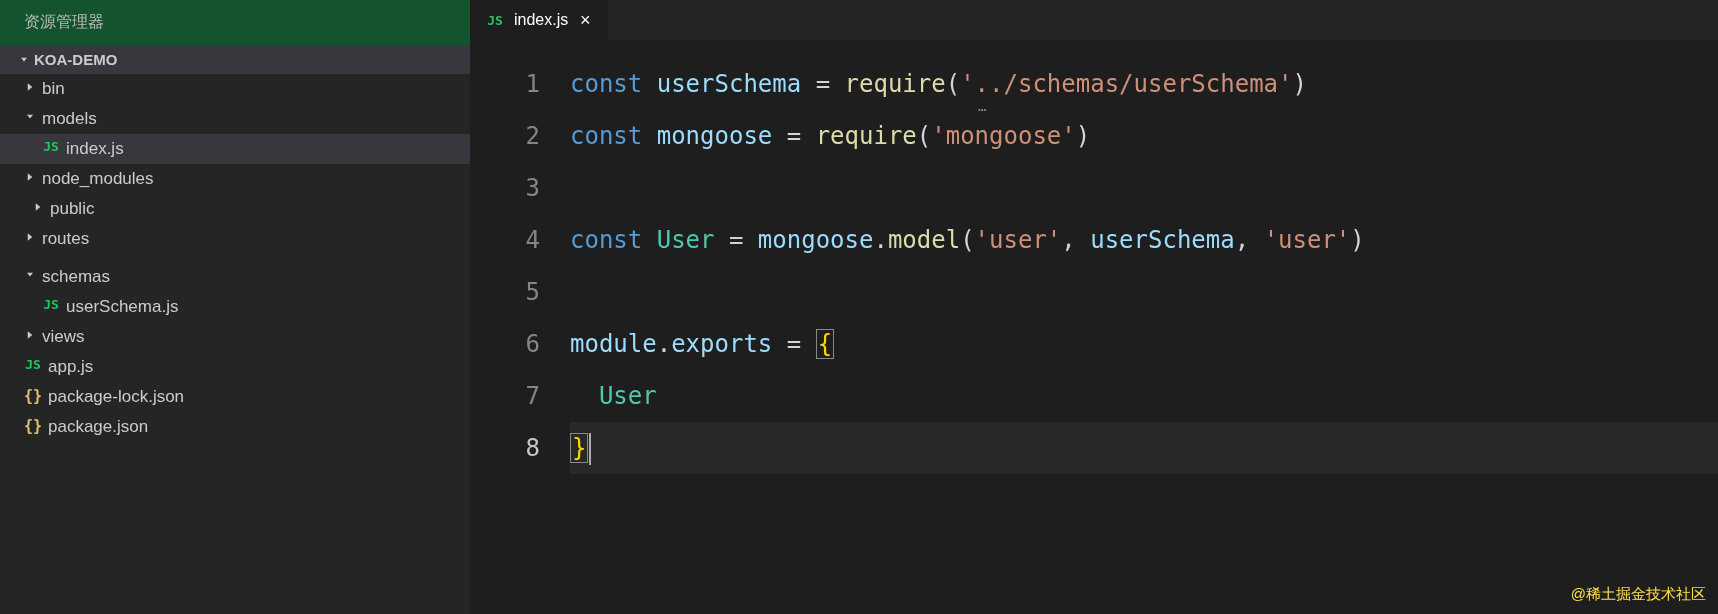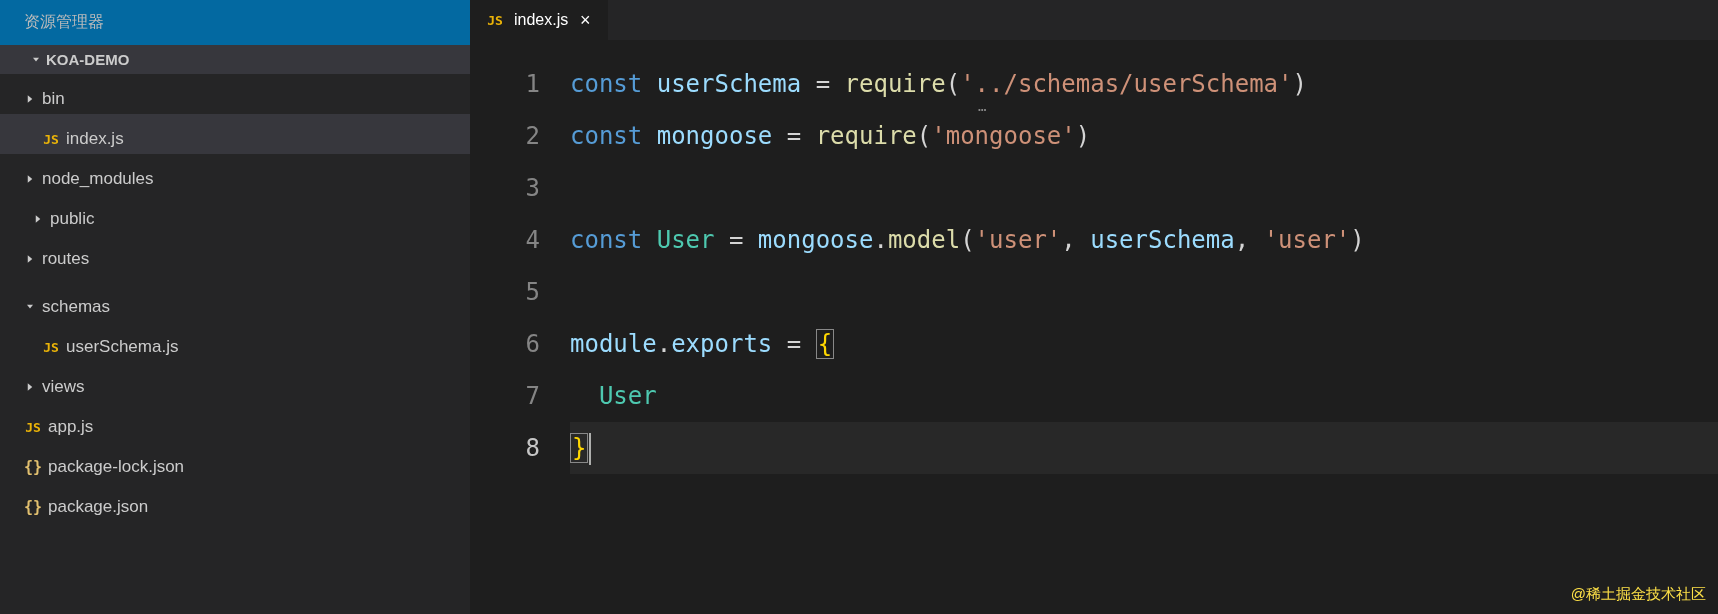--- a/index.html
+++ b/index.html
@@ -16,39 +16,39 @@
 .sidebar {
   width: 470px;
   background: #252526;
   display: flex;
   flex-direction: column;
 }
 .sidebar-header {
   padding: 12px 24px;
   color: #bbbbbb;
   font-size: 16px;
-  background: #0369a1;
+  background: #14532d;
 }
 .root-folder {
-  padding: 6px 28px;
+  padding: 6px 16px;
   background: #37373d;
   color: #cccccc;
   font-weight: 600;
   font-size: 15px;
   display: flex;
   align-items: center;
   gap: 2px;
 }
 .tree {
   flex: 1;
 }
 .tree-item {
   display: flex;
-  align-items: center;
-  padding: 15px 0 5px 22px;
+  align-items: flex-start;
+  padding: 5px 0 5px 22px;
   cursor: pointer;
   color: #cccccc;
   font-size: 17px;
   gap: 4px;
 }
 .tree-item.active { background: #37373d; }
 .chevron {
   width: 16px;
   height: 16px;
   display: inline-flex;
@@ -60,21 +60,21 @@
 .file-icon {
   width: 22px;
   display: inline-flex;
   align-items: center;
   justify-content: center;
   flex-shrink: 0;
   font-size: 13px;
   font-weight: 700;
   font-family: monospace;
 }
-.js-icon { color: #eab308; }
+.js-icon { color: #22c55e; }
 .json-icon { color: #e2c06f; font-size: 15px; }
 .editor-area {
   flex: 1;
   background: #1e1e1e;
   display: flex;
   flex-direction: column;
 }
 .tabs {
   display: flex;
   background: #252526;
@@ -170,20 +170,28 @@
     <span>KOA-DEMO</span>
   </div>
   <div class="tree" id="tree">
       <div class="tree-item" style="padding-left: 22px;">
         <span class="chevron">
           <svg viewBox="0 0 16 16">
             <path d="M5 3l6 5-6 5z"></path>
           </svg>
         </span>
         <span>bin</span>
+      </div>
+      <div class="tree-item" style="padding-left: 22px;">
+        <span class="chevron">
+          <svg viewBox="0 0 16 16">
+            <path d="M4 5l4 5 4-5z"></path>
+          </svg>
+        </span>
+        <span>models</span>
       </div>
       <div class="tree-item active" style="padding-left: 40px;">
         <span class="file-icon js-icon">JS</span>
         <span>index.js</span>
       </div>
       <div class="tree-item" style="padding-left: 22px;">
         <span class="chevron">
           <svg viewBox="0 0 16 16">
             <path d="M5 3l6 5-6 5z"></path>
           </svg>

